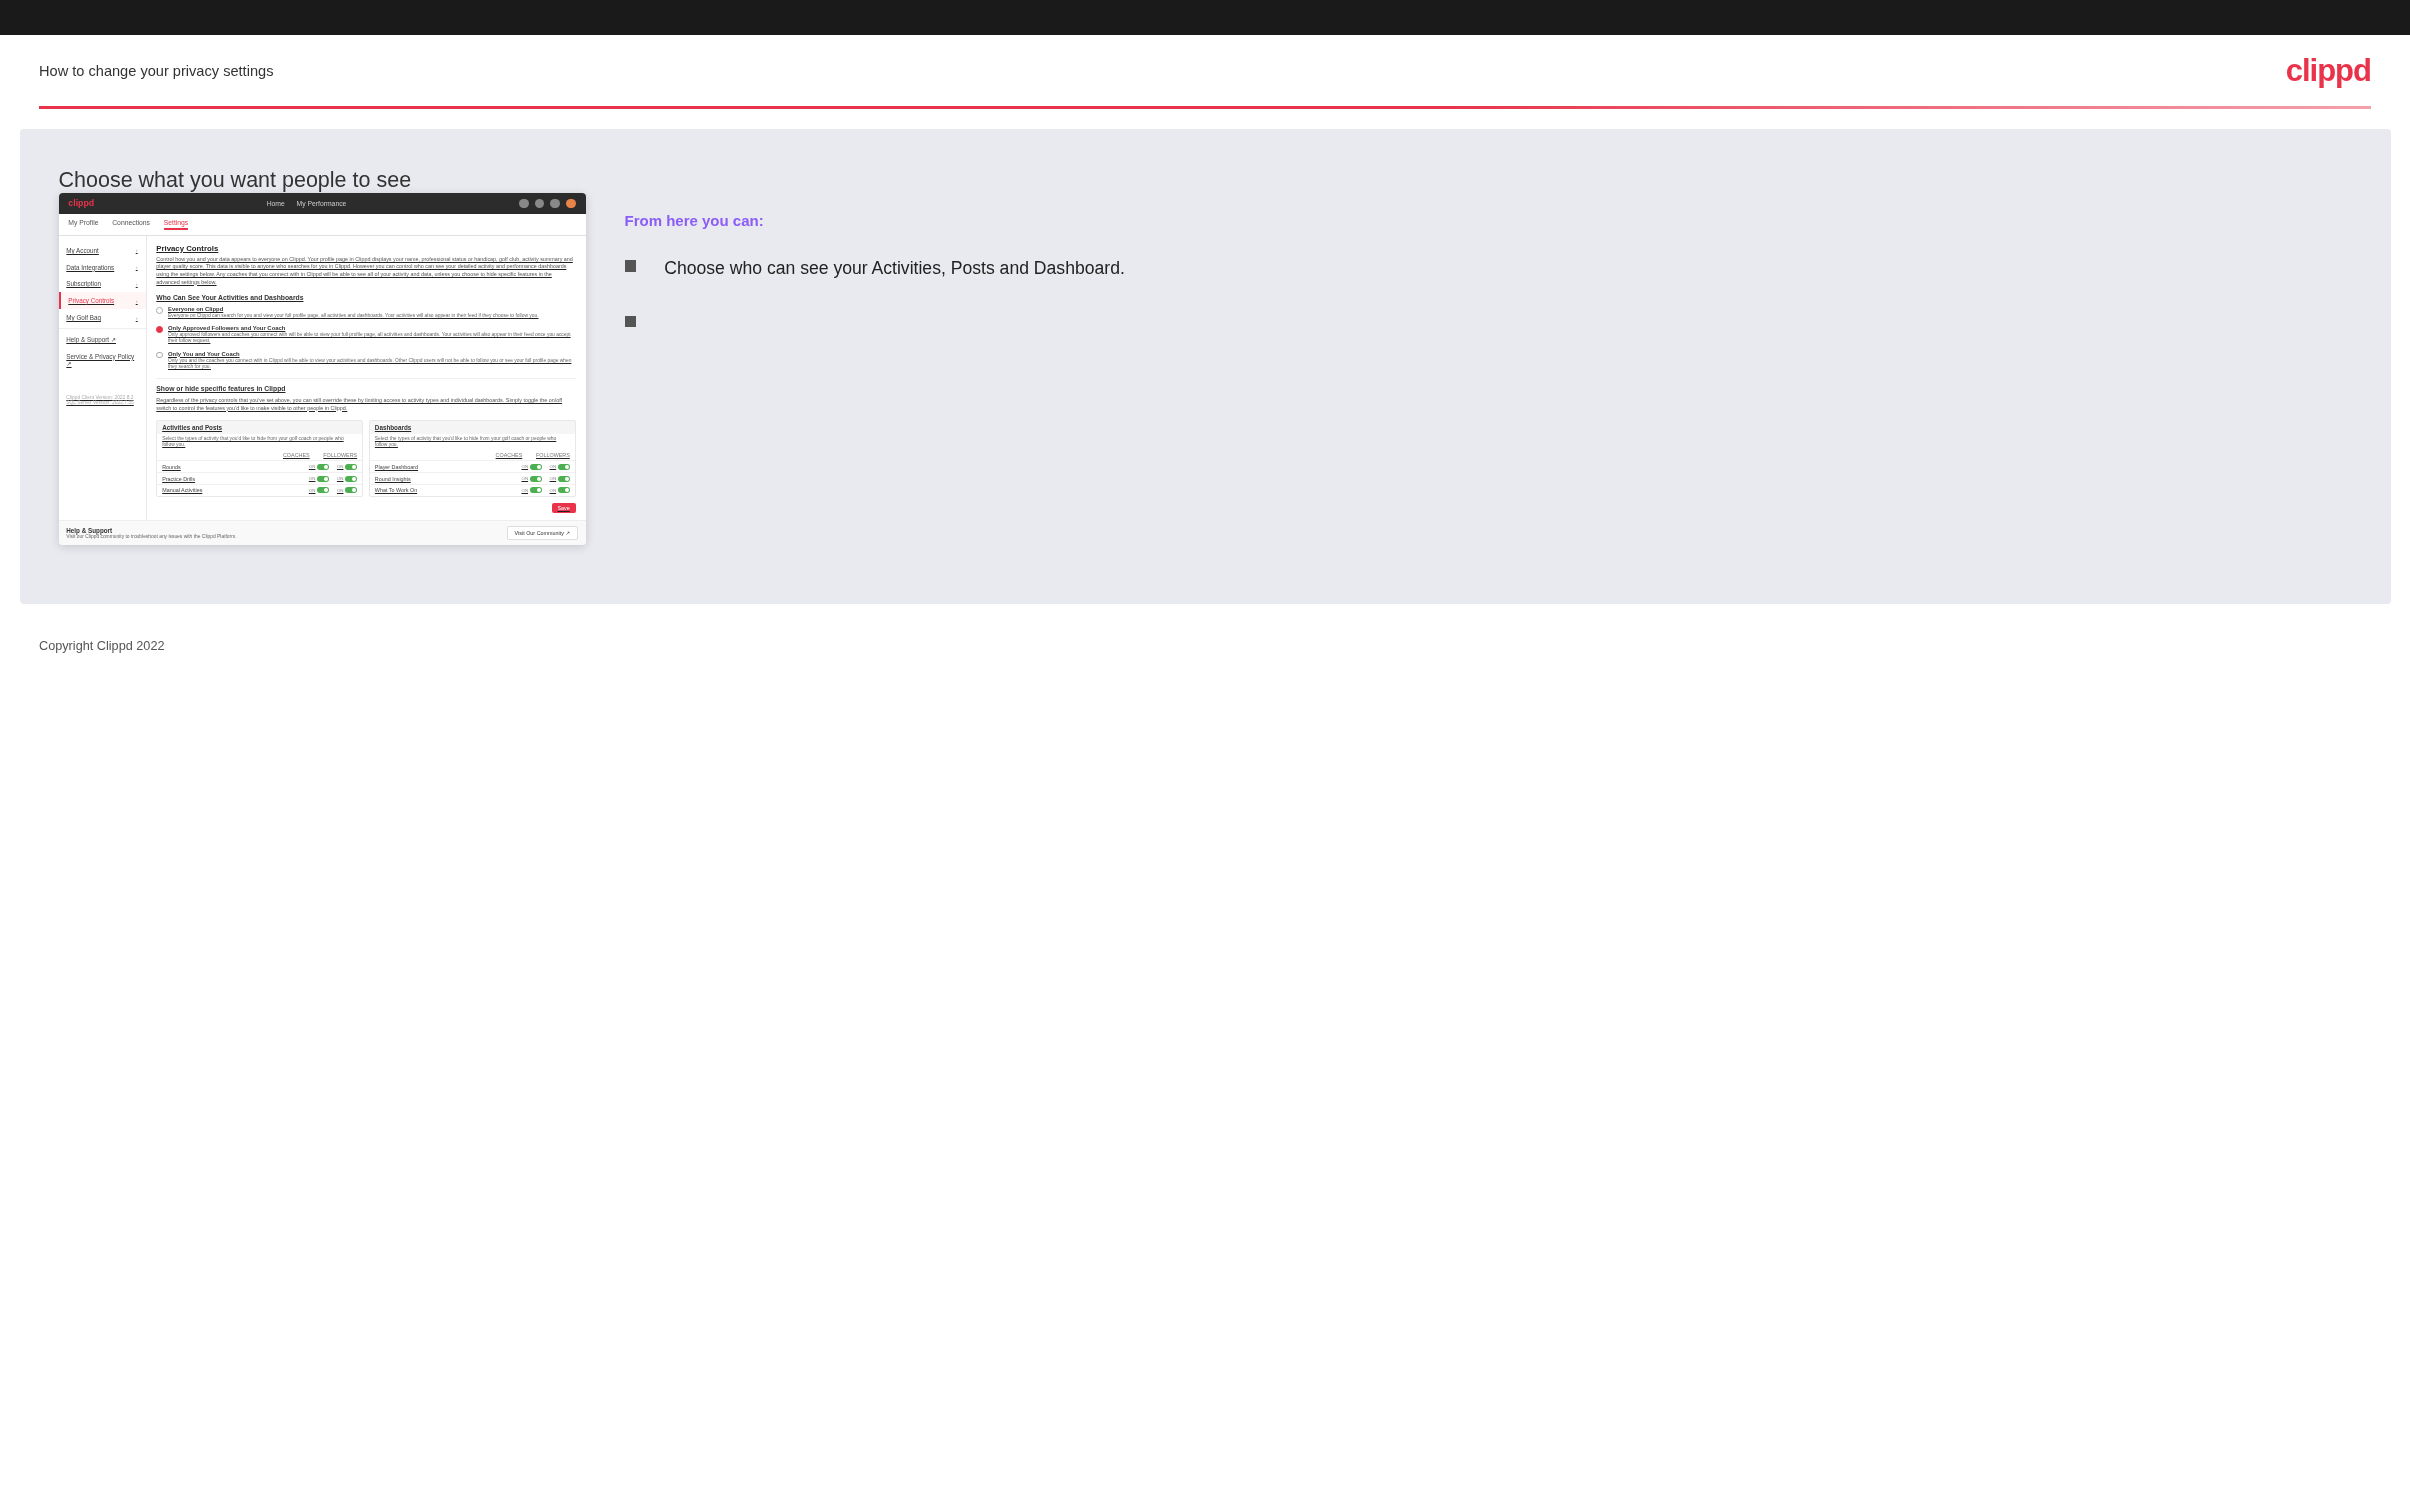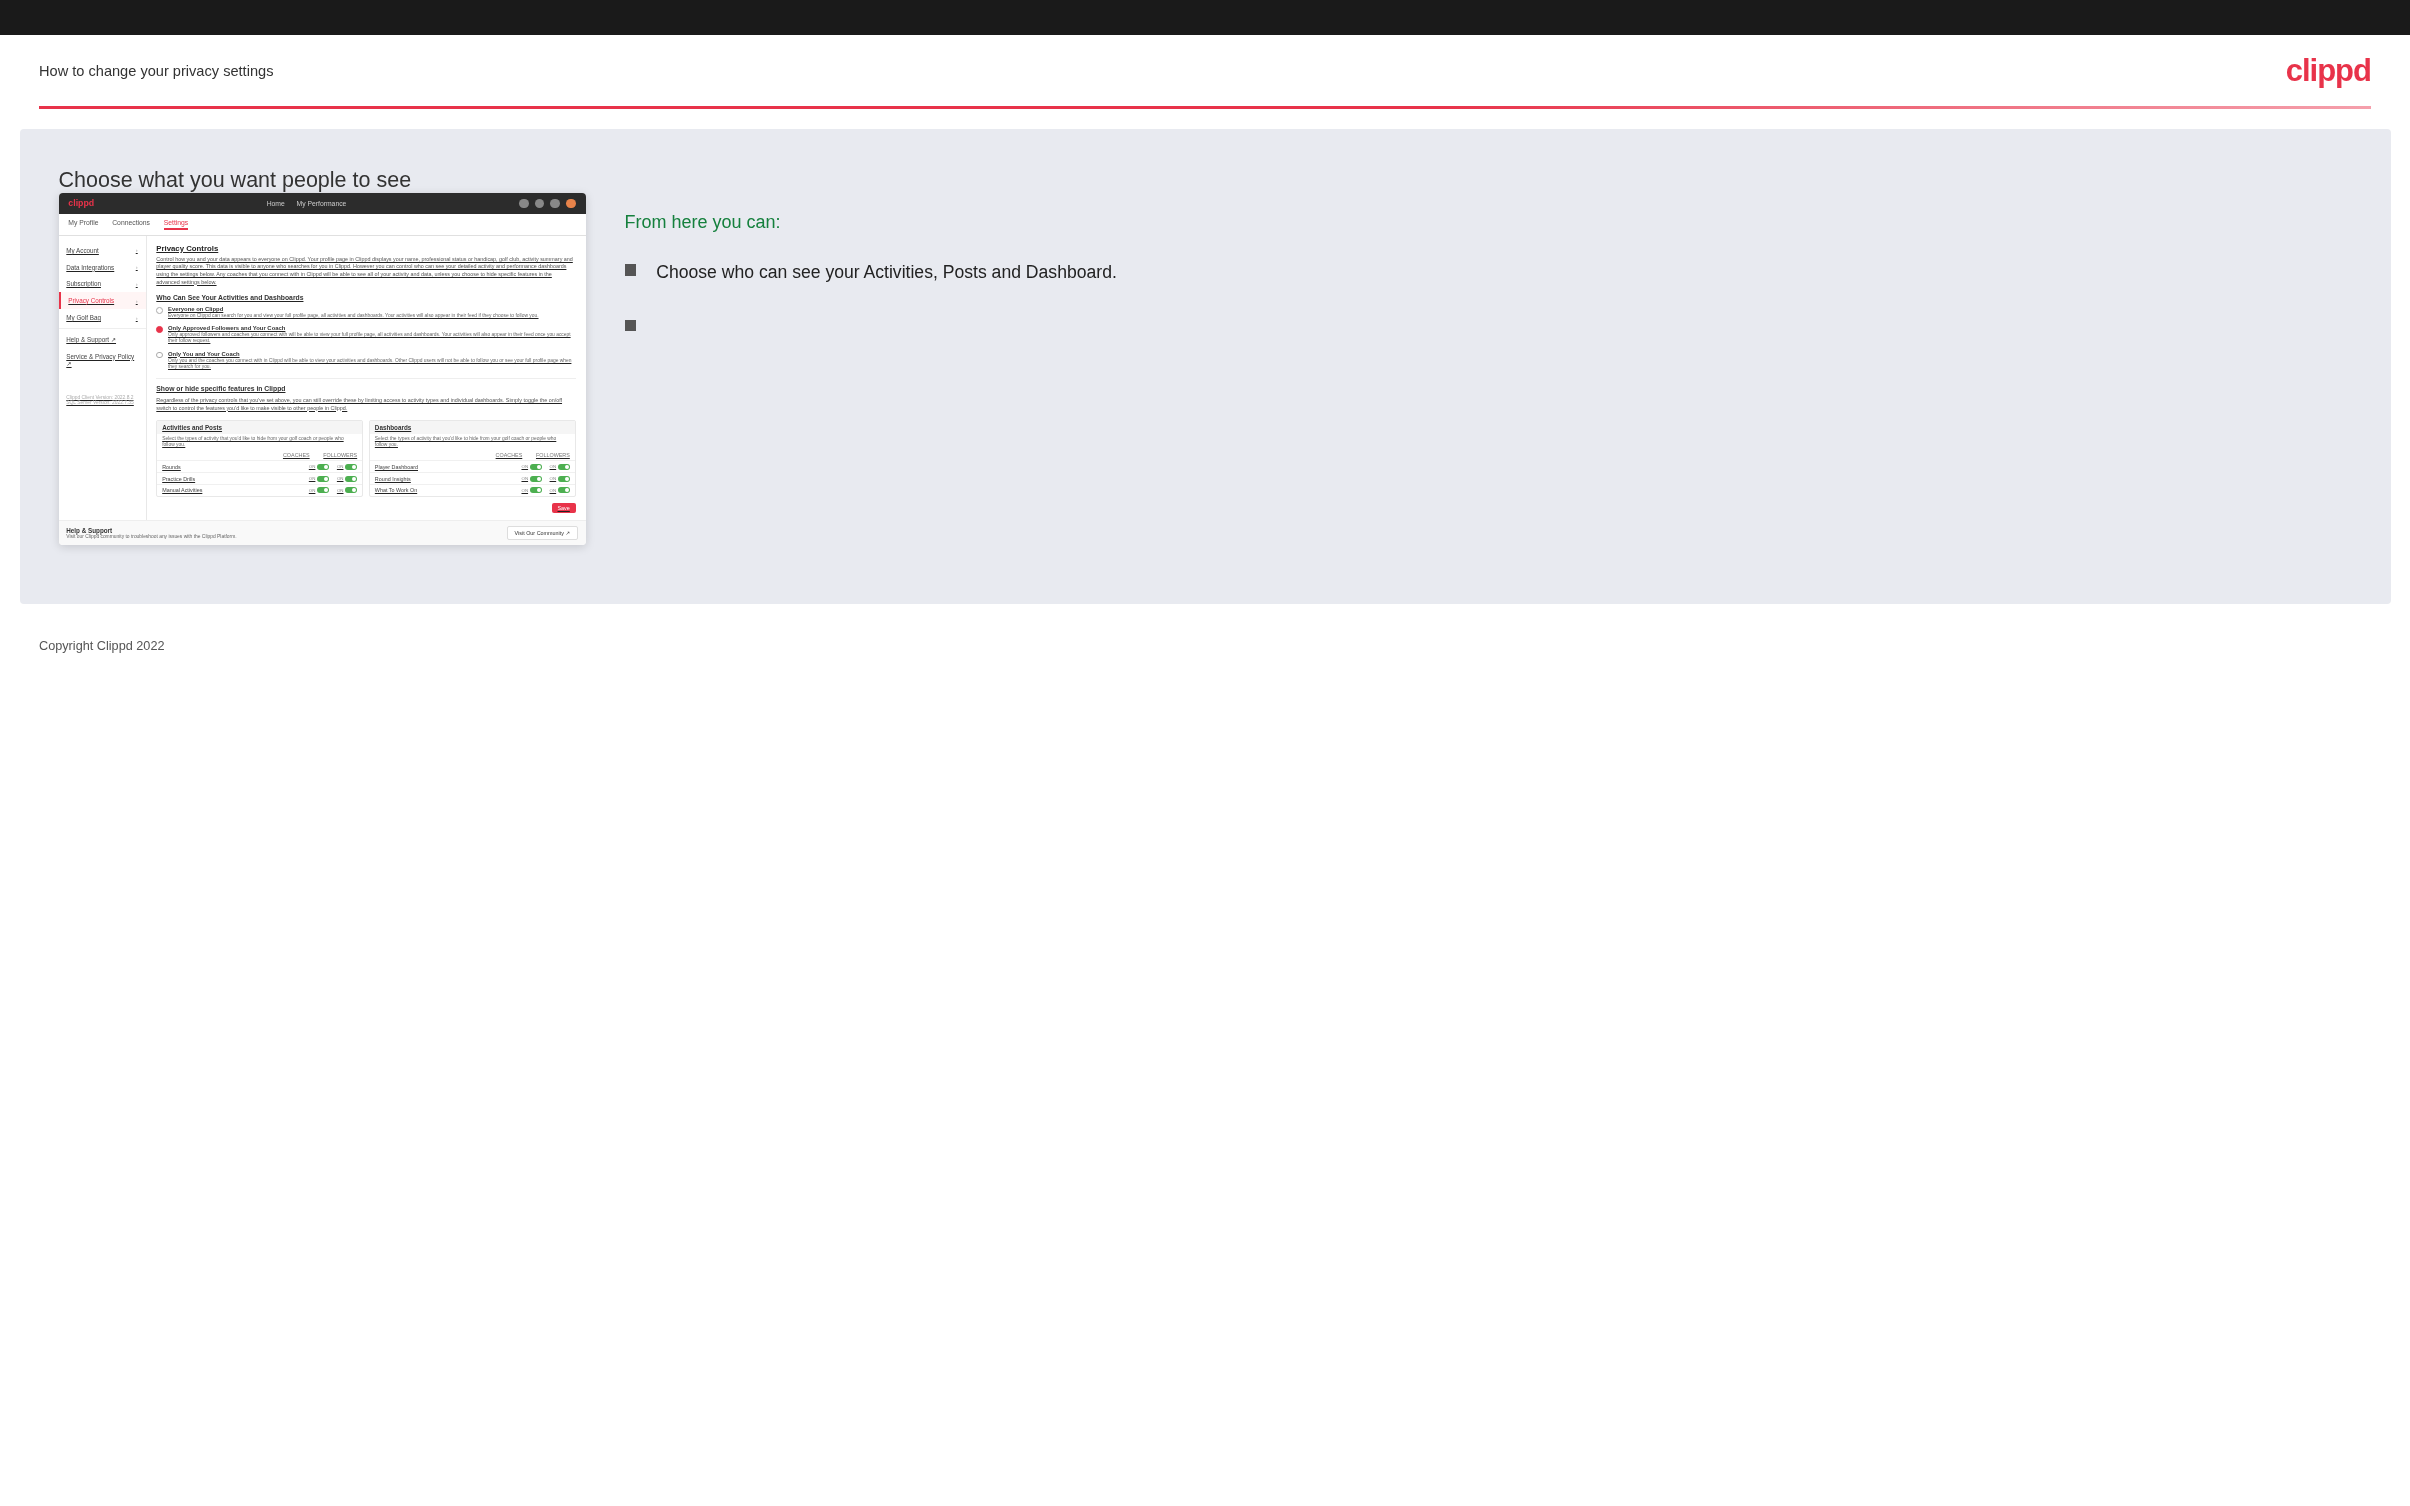--- a/index.html
+++ b/index.html
@@ -372,36 +372,36 @@
       gap: 2.9px;
     }
 
     
     .right-column {
       flex: 1;
       padding-top: 19.5px;
     }
 
     .right-heading {
-      font-size: 18px;
-      font-weight: 400;
-      color: #15803d;
+      font-size: 15px;
+      font-weight: 700;
+      color: #8b5cf6;
       margin-bottom: 27px;
     }
 
     .bullet-list {
       list-style: none;
       display: flex;
       flex-direction: column;
       gap: 31px;
     }
 
     .bullet-item {
       display: flex;
-      gap: 20px;
+      gap: 28px;
       align-items: flex-start;
     }
 
     .bullet-marker {
       width: 11.7px;
       height: 11.7px;
       background: #555;
       flex-shrink: 0;
       margin-top: 3.9px;
     }

